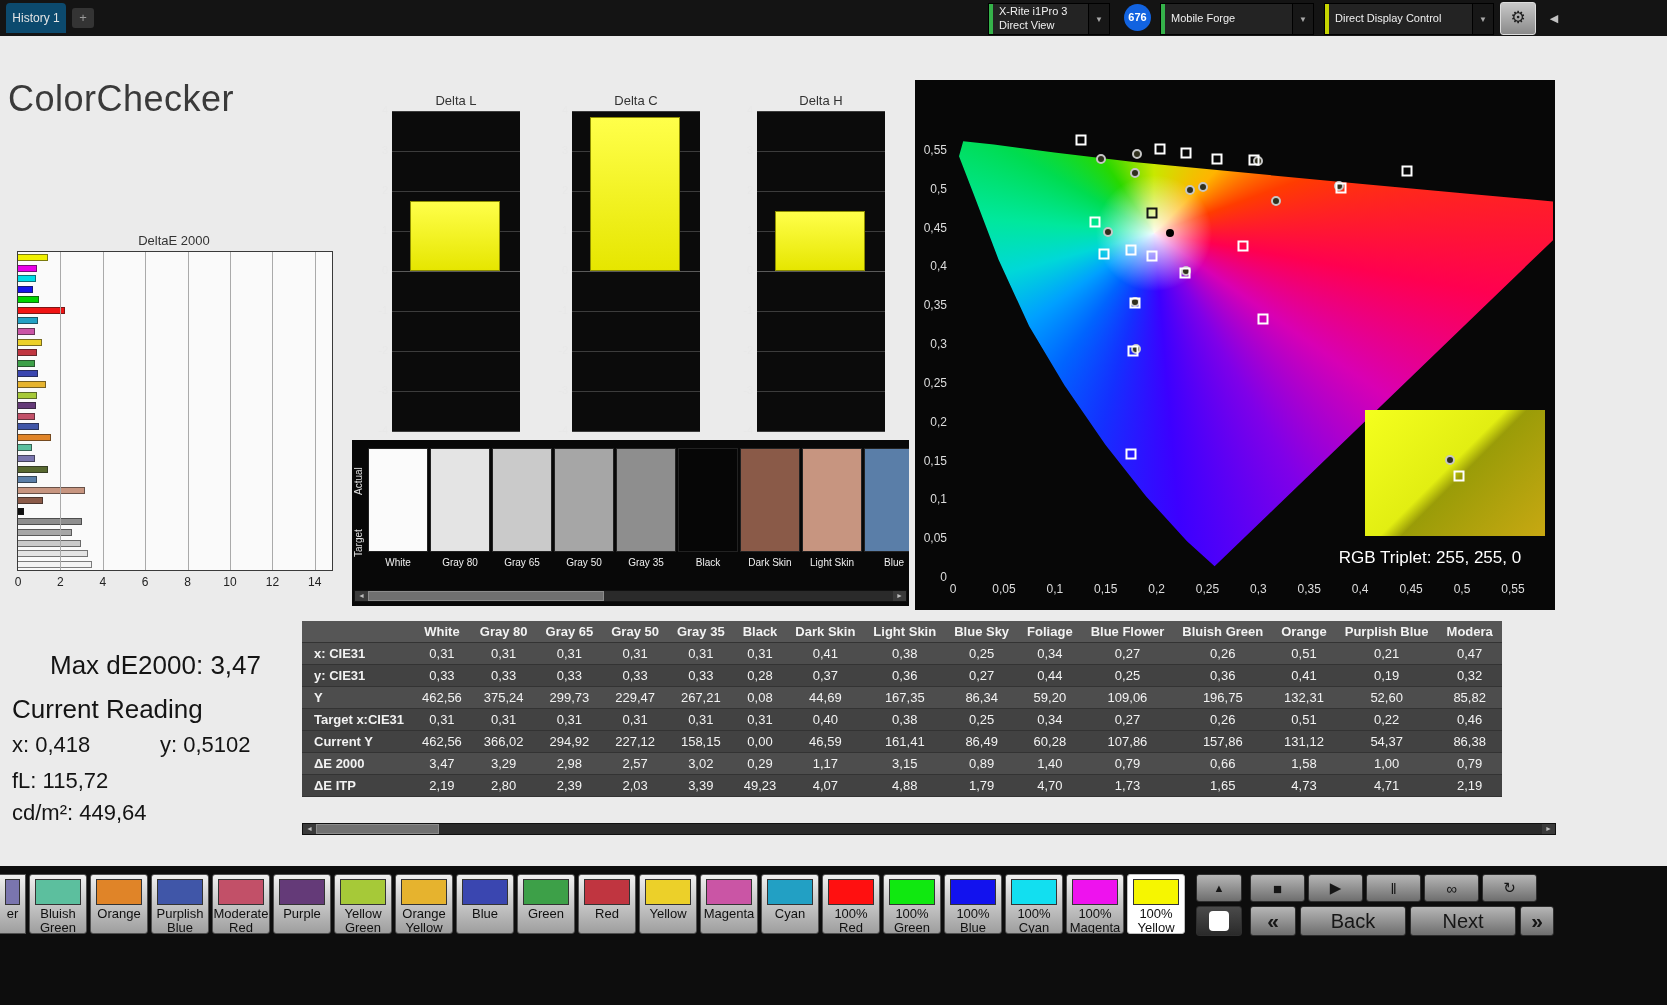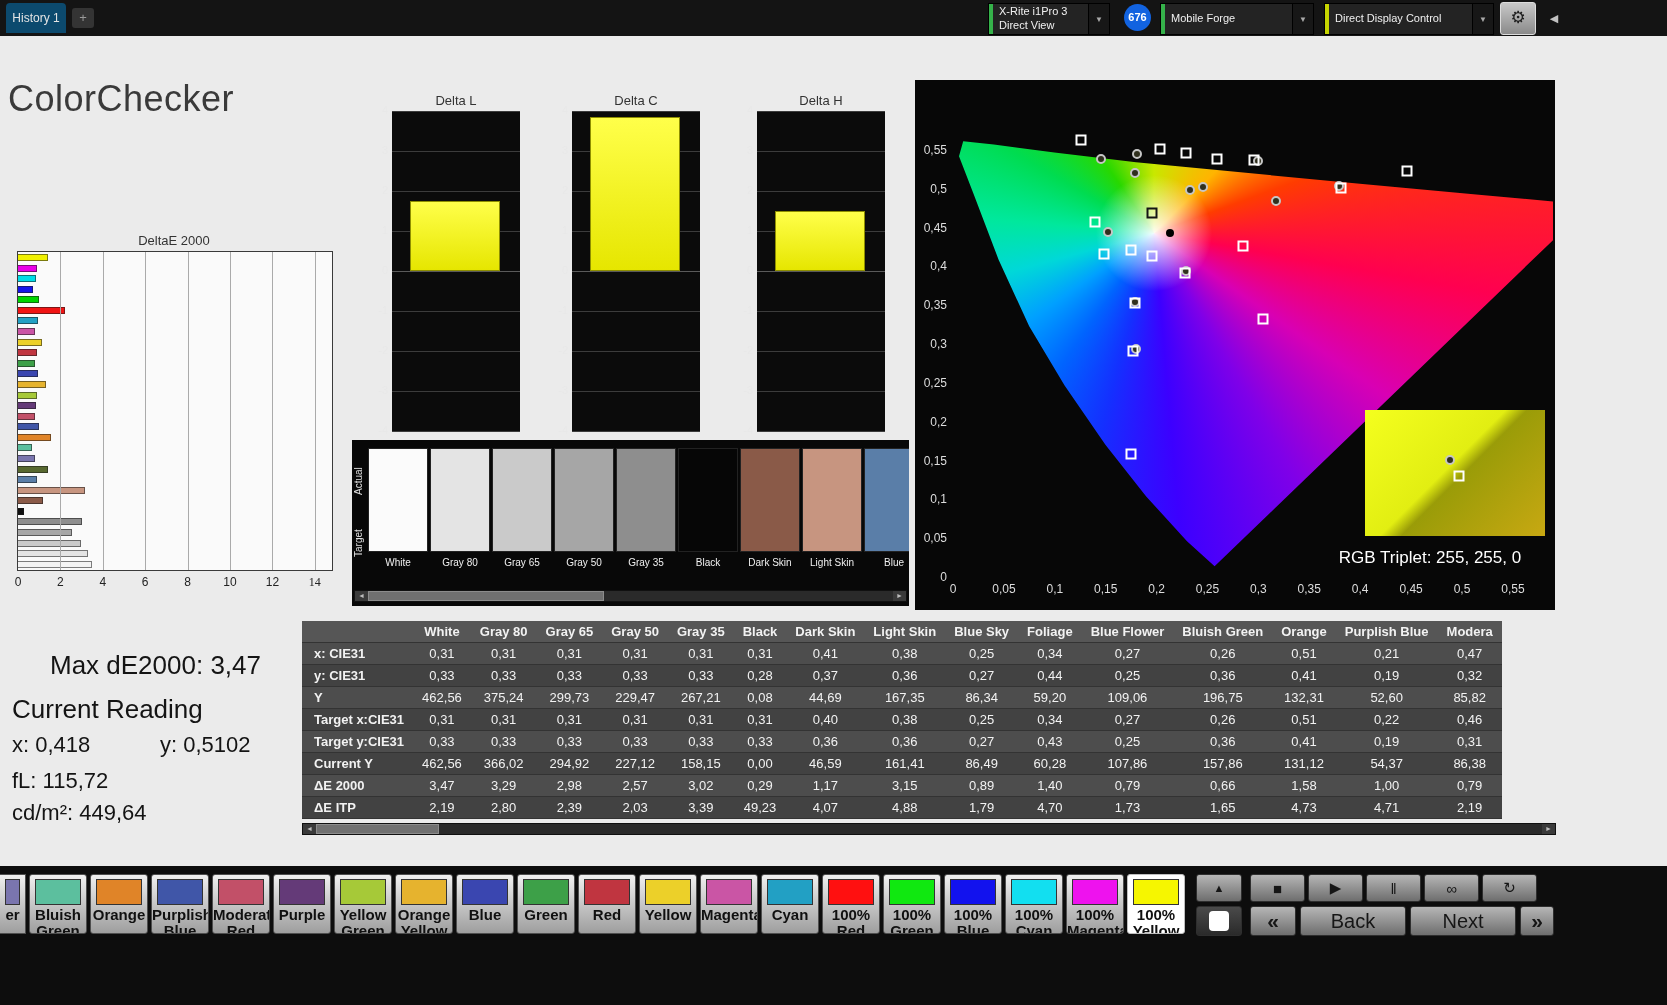--- a/index.html
+++ b/index.html
@@ -113,21 +113,21 @@
   #table-scroll{left:302px;top:823px;width:1254px;}
 
   
   #bottombar{position:absolute;left:0;top:866px;width:1667px;height:139px;background:#0d0d0d;}
   #patch-row{position:absolute;left:0;top:8px;height:60px;display:flex;gap:3px;}
   .patch-btn{width:58px;flex:none;background:linear-gradient(180deg,#f0f0f0,#9e9e9e);
     border:1px solid #4e4e4e;border-radius:3px;box-sizing:border-box;overflow:hidden;cursor:pointer;}
   .patch-btn.partial{width:26px;border-left:none;border-radius:0;}
   .patch-btn.selected{background:#ffffff;border-color:#bdbdbd;}
   .patch-swatch{height:24px;margin:4px 5px 2px;border:1px solid #333;}
-  .patch-label{font-size:15px;line-height:1.08;text-align:center;color:#101010;font-weight:bold;}
+  .patch-label{font-size:13px;line-height:1.08;text-align:center;color:#101010;font-weight:normal;}
   .tr-btn{background:linear-gradient(180deg,#b6b6b6,#6e6e6e);border:1px solid #2e2e2e;border-radius:3px;
     color:#161616;display:flex;align-items:center;justify-content:center;box-sizing:border-box;cursor:pointer;}
   #btn-scroll-up{position:absolute;left:1196px;top:8px;width:46px;height:28px;font-size:11px;}
   #transport-top{position:absolute;left:1250px;top:8px;display:flex;gap:3px;}
   #transport-top .tr-btn{width:55px;height:28px;font-size:15px;}
   #btn-pattern-window{position:absolute;left:1196px;top:40px;width:46px;height:30px;
     background:linear-gradient(180deg,#4a4a4a,#2a2a2a);}
   #pattern-window-glyph{width:20px;height:20px;background:#fff;border-radius:4px;}
   #btn-first{position:absolute;left:1250px;top:40px;width:46px;height:30px;font-size:21px;font-weight:bold;}
   #btn-back{position:absolute;left:1300px;top:40px;width:106px;height:30px;font-size:20px;}
@@ -276,21 +276,21 @@
         <div class="de-grid" style="left: 296.8px;"></div>
       </div>
     <div id="de-xlabels">
         <div class="de-xlabel" style="left: 3px;">0</div>
         <div class="de-xlabel" style="left: 45.4px;">2</div>
         <div class="de-xlabel" style="left: 87.8px;">4</div>
         <div class="de-xlabel" style="left: 130.2px;">6</div>
         <div class="de-xlabel" style="left: 172.6px;">8</div>
         <div class="de-xlabel" style="left: 215px;">10</div>
         <div class="de-xlabel" style="left: 257.4px;">12</div>
-        <div class="de-xlabel" style="left: 299.8px; font-family: Liberation Serif, serif;">14</div>
+        <div class="de-xlabel" style="left: 299.8px;">14</div>
       </div>
   </div>
 
   <div class="delta-chart" id="dc0">
     <div class="dc-title">Delta L</div>
     <div class="dc-ylabels">
         <div class="dc-ylabel" style="top: 11px;">4</div>
         <div class="dc-ylabel" style="top: 51px;">3</div>
         <div class="dc-ylabel" style="top: 91px;">2</div>
         <div class="dc-ylabel" style="top: 131px;">1</div>
@@ -580,38 +580,20 @@
             <td>0,31</td>
             <td>0,40</td>
             <td>0,38</td>
             <td>0,25</td>
             <td>0,34</td>
             <td>0,27</td>
             <td>0,26</td>
             <td>0,51</td>
             <td>0,22</td>
             <td>0,46</td>
-          </tr>
-          <tr class="even">
-            <th>Target y:CIE31</th>
-            <td>0,33</td>
-            <td>0,33</td>
-            <td>0,33</td>
-            <td>0,33</td>
-            <td>0,33</td>
-            <td>0,33</td>
-            <td>0,36</td>
-            <td>0,36</td>
-            <td>0,27</td>
-            <td>0,43</td>
-            <td>0,25</td>
-            <td>0,36</td>
-            <td>0,41</td>
-            <td>0,19</td>
-            <td>0,31</td>
           </tr>
           <tr class="odd">
             <th>Current Y</th>
             <td>462,56</td>
             <td>366,02</td>
             <td>294,92</td>
             <td>227,12</td>
             <td>158,15</td>
             <td>0,00</td>
             <td>46,59</td>

